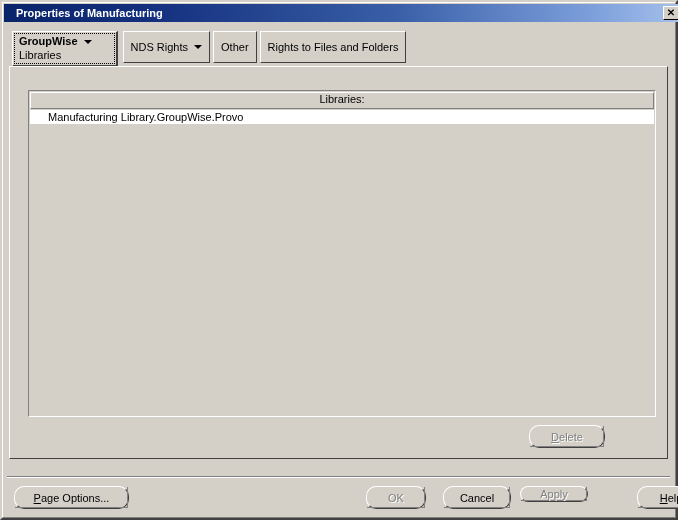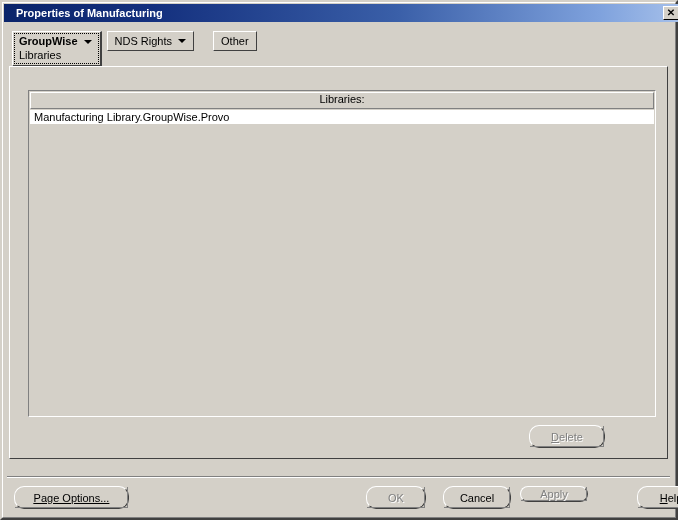--- a/index.html
+++ b/index.html
@@ -90,51 +90,51 @@
   #tabstrip {
     position: absolute;
     left: 10px;
     top: 29px;
     height: 26px;
     display: flex;
     align-items: flex-start;
   }
   .tab {
     position: relative;
-    height: 20px;
+    height: 32px;
     box-sizing: border-box;
     background: #d4d0c8;
     border-left: 1px solid #ffffff;
     border-top: 1px solid #ffffff;
     border-right: 1px solid #404040;
     border-bottom: 1px solid #404040;
     display: flex;
     align-items: center;
     padding: 0 7px;
-    margin-right: 19px;
+    margin-right: 3px;
     cursor: default;
     white-space: nowrap;
     font-size: 11px;
   }
   .tab .tab-arrow {
     margin-left: 6px;
     width: 0; height: 0;
     border-left: 4px solid transparent;
     border-right: 4px solid transparent;
     border-top: 4px solid #000000;
     display: inline-block;
   }
 
   
   #tab-groupwise {
     height: 36px;
     flex-direction: column;
     align-items: flex-start;
     justify-content: center;
-    padding: 1px 8px 2px 6px;
+    padding: 1px 24px 2px 6px;
     margin-right: 5px;
     border-left: 1px solid #ffffff;
     border-top: 1px solid #ffffff;
     border-right: 2px solid #404040;
     border-bottom: 2px solid #404040;
   }
   #tab-groupwise .focus-ring {
     position: absolute;
     left: 1px; top: 1px; right: 1px; bottom: 1px;
     border: 1px dotted #000000;
@@ -204,21 +204,21 @@
     top: 19px;
     width: 624px;
     height: 304px;
     overflow: hidden;
     background: #d4d0c8;
   }
   .list-row {
     height: 14px;
     line-height: 14px;
     background: #ffffff;
-    padding-left: 4px;
+    padding-left: 18px;
     font-size: 11px;
     white-space: nowrap;
     cursor: default;
   }
 
   
   .btn {
     box-sizing: border-box;
     background: #d4d0c8;
     border-left: 1px solid #ffffff;
@@ -265,21 +265,20 @@
     border-top: 1px solid #808080;
     border-bottom: 1px solid #ffffff;
     box-sizing: border-box;
   }
   #page-options-button {
     position: absolute;
     left: 12px;
     top: 484px;
     width: 115px;
     height: 23px;
-    text-decoration: underline;
   }
   #ok-button     { position: absolute; left: 364px; top: 484px; width: 60px; height: 23px; }
   #cancel-button { position: absolute; left: 441px; top: 484px; width: 68px; height: 23px; }
   #apply-button  { position: absolute; left: 518px; top: 484px; width: 68px; height: 16px; }
   #help-button   { position: absolute; left: 595px; top: 484px; width: 68px; height: 23px; margin-left: 40px; }
 </style>
 </head>
 <body>
 
 <div id="window">
@@ -305,20 +304,23 @@
 
     <div class="tab" id="tab-nds-rights">
       <span>NDS Rights</span>
       <span class="tab-arrow"></span>
     </div>
 
     <div class="tab" id="tab-other">
       <span>Other</span>
     </div>
 
+    <div class="tab" id="tab-rights-files-folders">
+      <span>Rights to Files and Folders</span>
+    </div>
 
   </div>
 
   <div id="content-panel">
 
     <div id="list-control">
       <div id="list-header">
         <span>Libraries:</span>
       </div>
       <div id="list-body">

